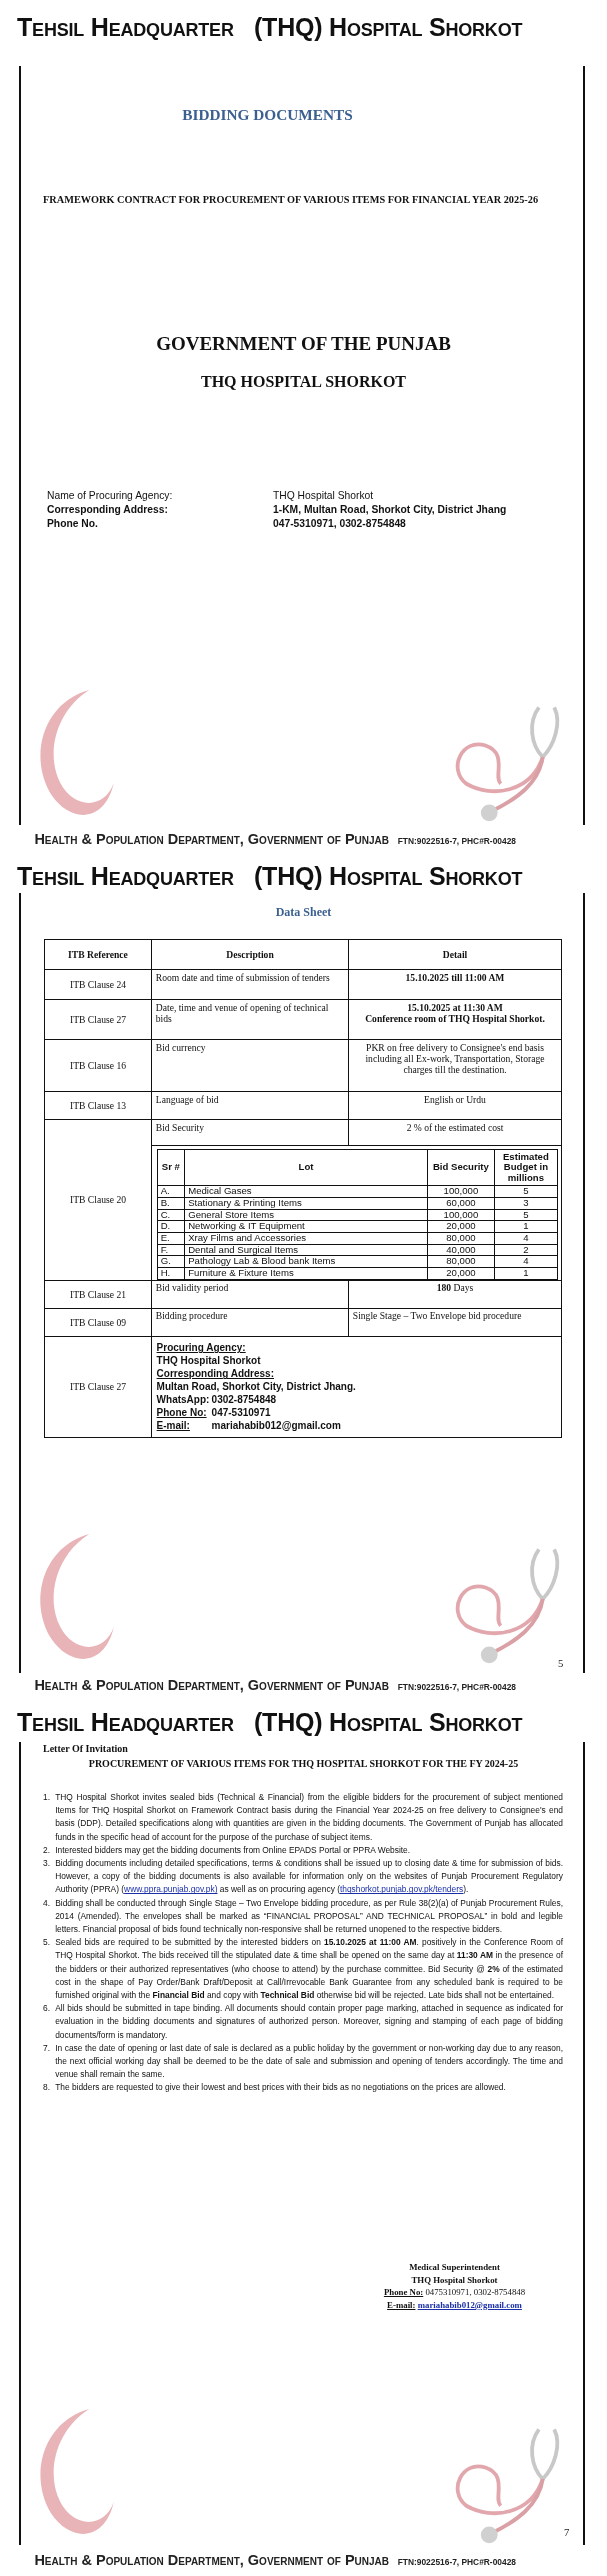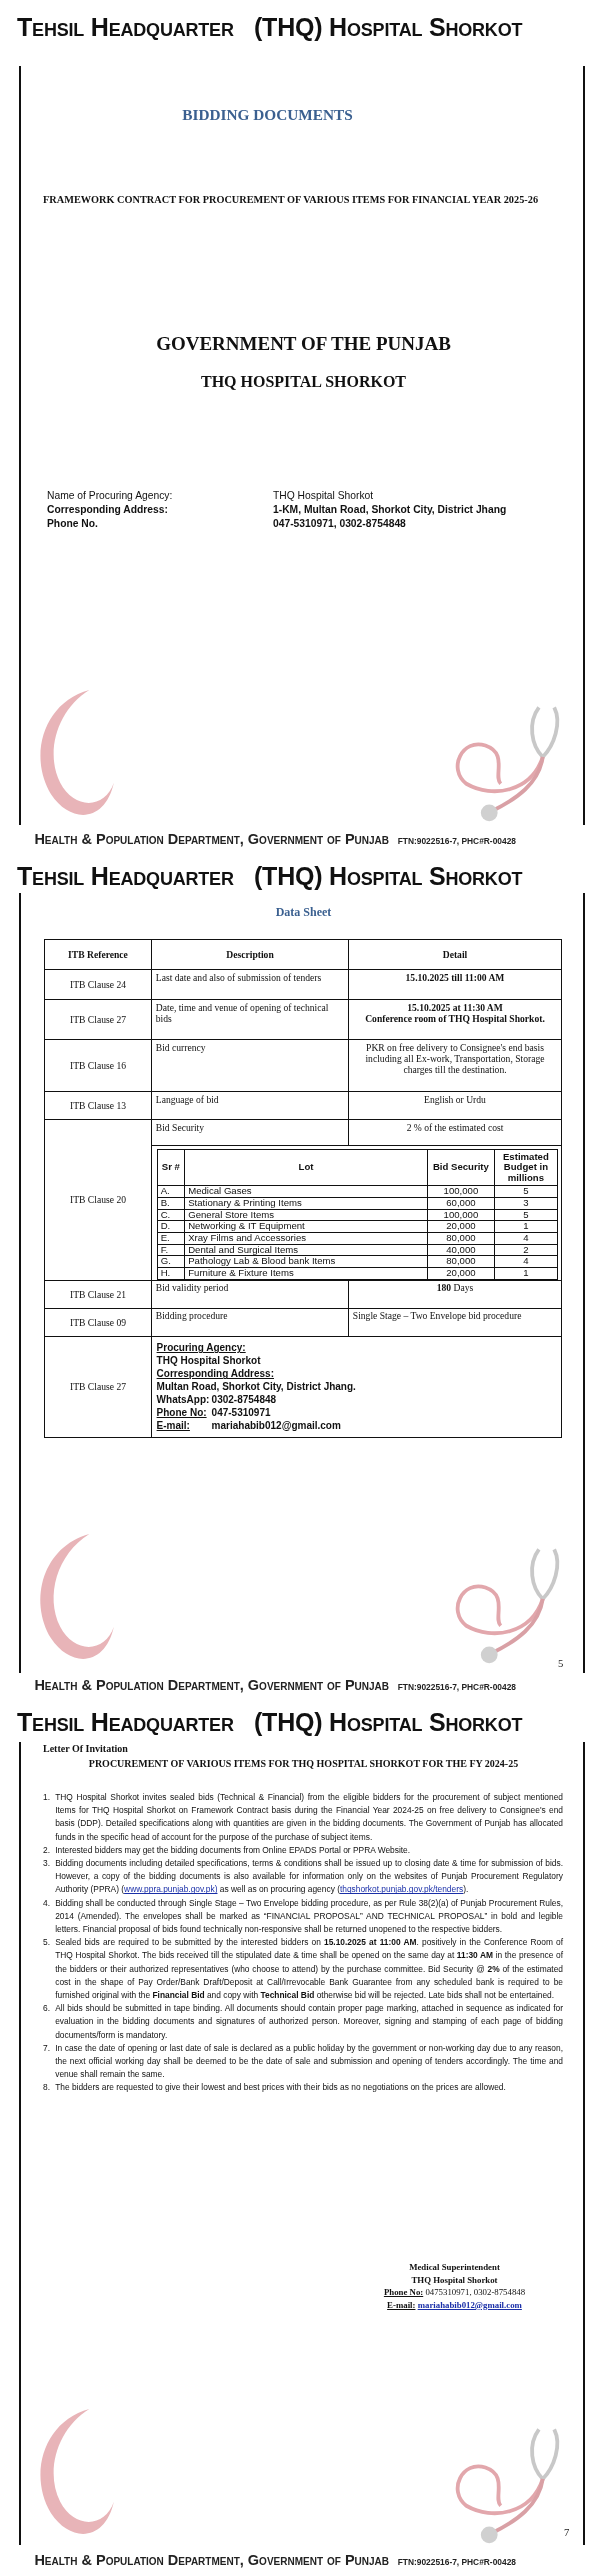--- a/index.html
+++ b/index.html
@@ -179,21 +179,21 @@
 
   <table class="ds">
     <tbody>
         <tr>
       <th>ITB Reference</th>
       <th>Description</th>
       <th>Detail</th>
     </tr>
     <tr style="height:30px;">
       <td class="ref">ITB Clause 24</td>
-      <td class="desc">Last date and also of submission of tenders</td>
+      <td class="desc">Room date and time of submission of tenders</td>
       <td class="det bold">15.10.2025 till 11:00 AM</td>
     </tr>
     <tr style="height:40px;">
       <td class="ref">ITB Clause 27</td>
       <td class="desc">Date, time and venue of opening of technical bids</td>
       <td class="det bold">
         <div>15.10.2025 at 11:30 AM</div>
         <div>Conference room of THQ Hospital Shorkot.</div>
       </td>
     </tr>

